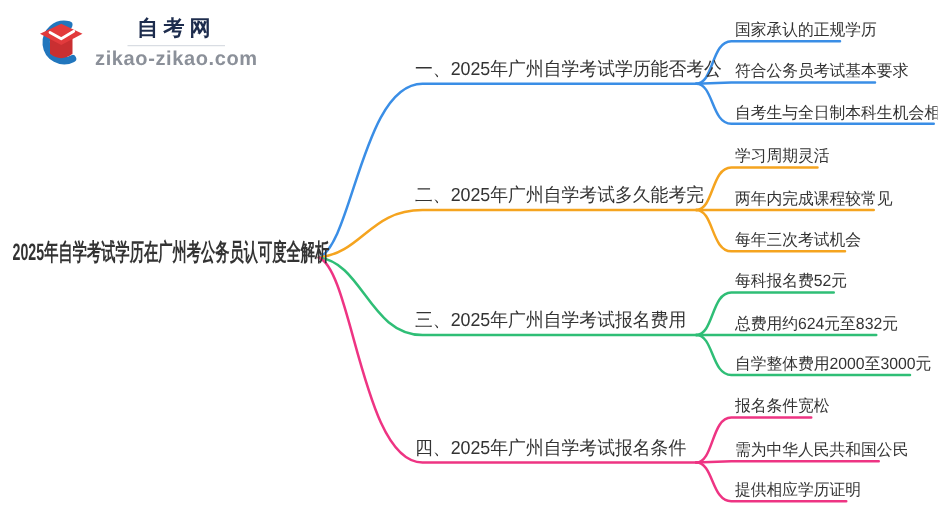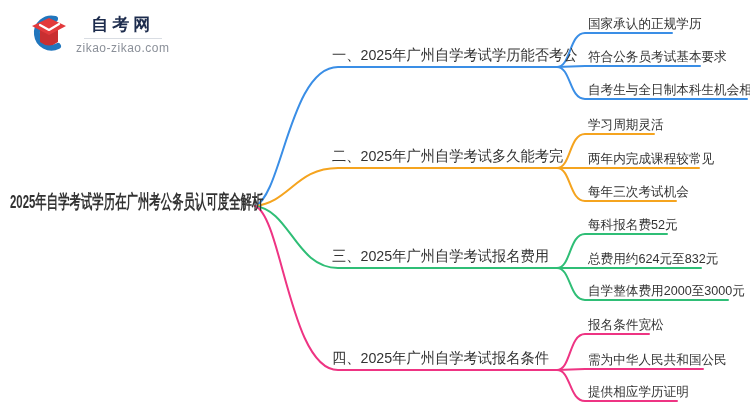--- a/index.html
+++ b/index.html
@@ -98,23 +98,24 @@
     letter-spacing: 4px;
     line-height: 22px;
   }
   .logo-divider {
     width: 78px;
     height: 1px;
     background: #d9dde3;
     margin: 2px 0 2px 0;
   }
   .logo-subtitle {
-    font-size: 12px;
+    font-size: 16px;
     color: #8b9099;
     letter-spacing: 0.5px;
+    font-weight: bold;
   }
 </style>
 </head>
 <body>
 
 <div class="stage">
 
   <svg class="lines" viewBox="0 0 750 410" aria-hidden="true">
 
     <g>

